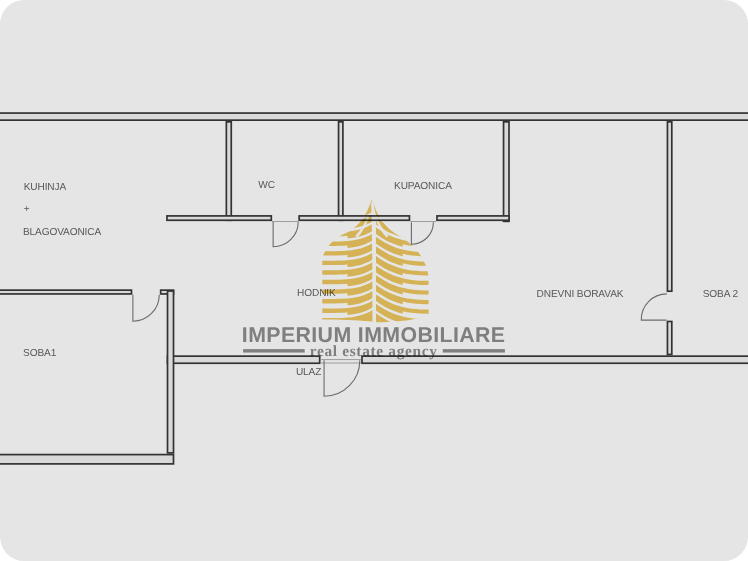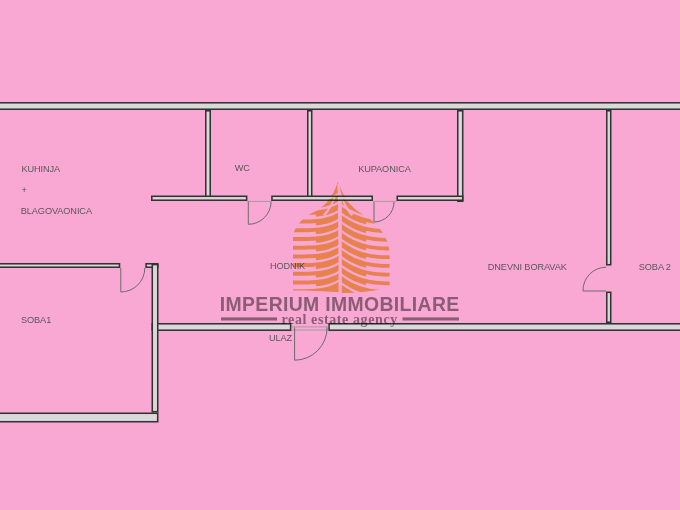--- a/index.html
+++ b/index.html
@@ -1,17 +1,17 @@
 <!DOCTYPE html>
 <html><head>
 <meta charset="utf-8">
 <style>
   html,body { margin:0; padding:0; background:#ffffff; }
-  #stage { position:relative; width:680px; height:510px; background:#f9a8d4;
-           font-family:"Liberation Sans", sans-serif; overflow:hidden; }
+  #stage { position:relative; width:680px; height:510px; background:#e5e5e5;
+           font-family:"Liberation Sans", sans-serif; overflow:hidden;border-radius:22px; }
   svg { position:absolute; left:0; top:0; }
   .lbl { font-size:9.2px; fill:#58585a; letter-spacing:-0.1px; }
 </style>
 </head>
 <body>
 <div id="stage">
 <svg width="680" height="510" viewBox="0 0 680 510">
 
   <rect x="205.78" y="110.78" width="4.45" height="89.45" fill="#d9d9d9" stroke="#333333" stroke-width="1.55"></rect>
 

